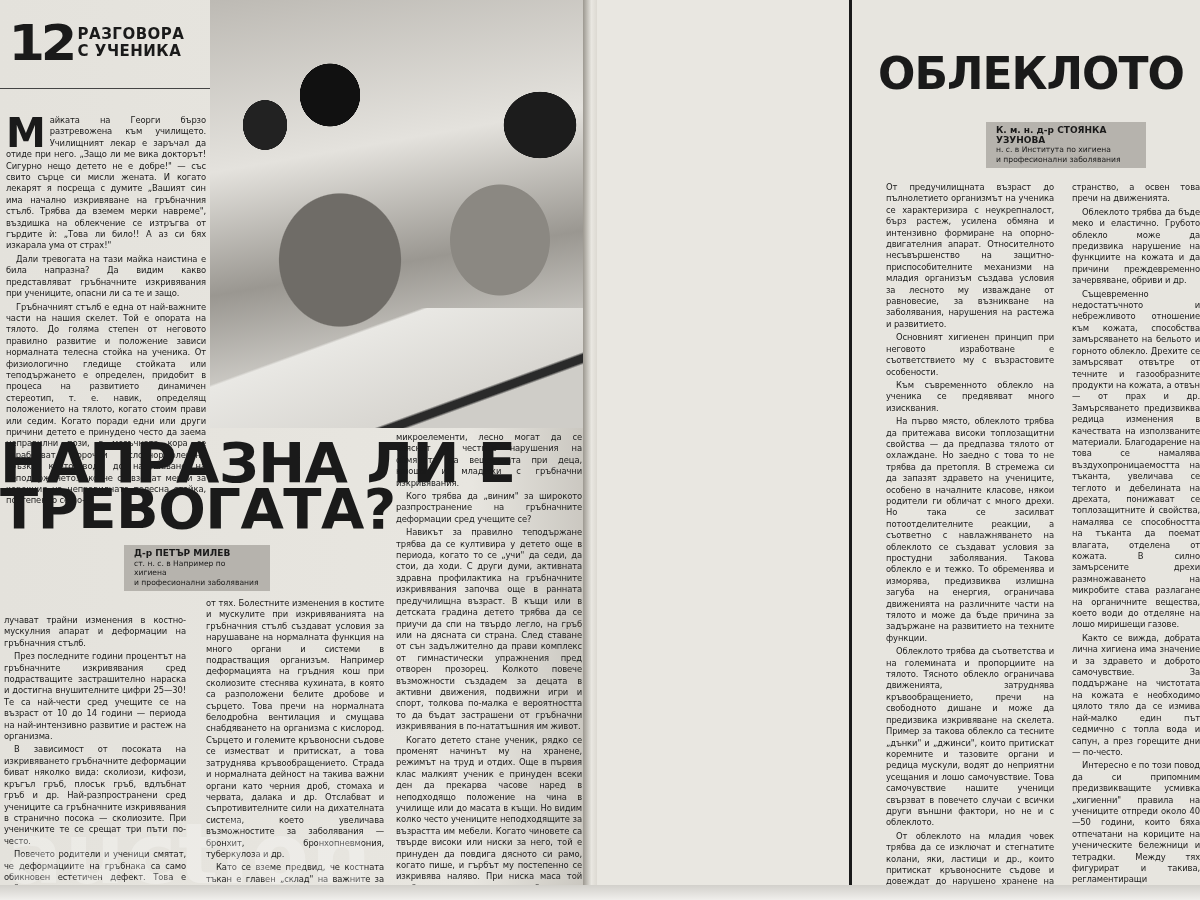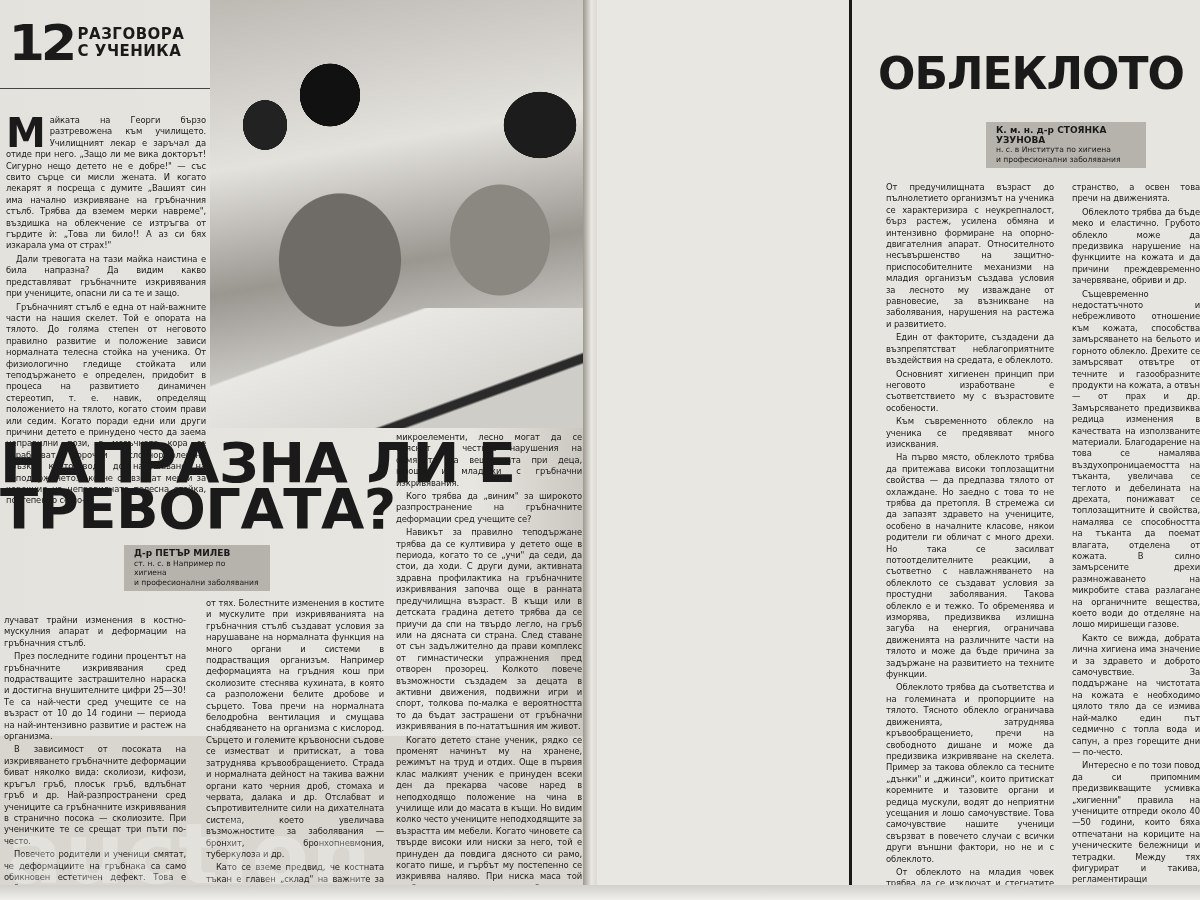--- a/index.html
+++ b/index.html
@@ -1,18 +1,18 @@
 <!DOCTYPE html>
 <html><head>
 <meta charset="utf-8">
 <style>
   html,body{margin:0;padding:0;}
   body{width:1200px;height:900px;overflow:hidden;background:#d9d6cf;font-family:"DejaVu Sans",sans-serif;color:#1a1a1a;position:relative;}
   .spread{position:absolute;left:0;top:0;width:1200px;height:900px;}
-  .page-left{position:absolute;left:0;top:0;width:590px;height:736px;background:linear-gradient(90deg,#e4e2dc 0%,#e8e6e0 80%,#c9c6bf 100%);}
+  .page-left{position:absolute;left:0;top:0;width:590px;height:900px;background:linear-gradient(90deg,#e4e2dc 0%,#e8e6e0 80%,#c9c6bf 100%);}
   .gutter{position:absolute;left:583px;top:0;width:14px;height:900px;background:linear-gradient(90deg,#9c9890,#e9e7e1 60%,#dcd9d2);}
   .page-mid{position:absolute;left:597px;top:0;width:252px;height:900px;background:#e9e7e1;}
   .page-divider{position:absolute;left:849px;top:0;width:3px;height:900px;background:#1a1a1a;}
   .page-right{position:absolute;left:852px;top:0;width:348px;height:900px;background:#e7e5df;}
 
   .t{font-size:8.4px;line-height:11.4px;text-align:justify;letter-spacing:-0.1px;}
   .t p{margin:0 0 2px 0;text-indent:10px;}
   .t p.ni{text-indent:0;}
 
   .series-title{position:absolute;left:10px;top:22px;display:flex;align-items:center;gap:6px;}
@@ -112,21 +112,20 @@
   <div class="page-right">
   </div>
   <div class="title-2">ОБЛЕКЛОТО</div>
   <div class="byline byline-2">
     <div class="name">К. м. н. д-р СТОЯНКА УЗУНОВА</div>
     <div>н. с. в Института по хигиена</div>
     <div>и професионални заболявания</div>
   </div>
   <div class="col-f t">
     <p class="ni">От предучилищната възраст до пълнолетието организмът на ученика се характеризира с неукрепналост, бърз растеж, усилена обмяна и интензивно формиране на опорно-двигателния апарат. Относителното несъвършенство на защитно-приспособителните механизми на младия организъм създава условия за лесното му изваждане от равновесие, за възникване на заболявания, нарушения на растежа и развитието.</p>
-    <p>Един от факторите, създадени да възпрепятстват неблагоприятните въздействия на средата, е облеклото.</p>
     <p>Основният хигиенен принцип при неговото изработване е съответствието му с възрастовите особености.</p>
     <p>Към съвременното облекло на ученика се предявяват много изисквания.</p>
     <p>На първо място, облеклото трябва да притежава високи топлозащитни свойства — да предпазва тялото от охлаждане. Но заедно с това то не трябва да претопля. В стремежа си да запазят здравето на учениците, особено в началните класове, някои родители ги обличат с много дрехи. Но така се засилват потоотделителните реакции, а съответно с навлажняването на облеклото се създават условия за простудни заболявания. Такова облекло е и тежко. То обременява и изморява, предизвиква излишна загуба на енергия, ограничава движенията на различните части на тялото и може да бъде причина за задържане на развитието на техните функции.</p>
     <p>Облеклото трябва да съответства и на големината и пропорциите на тялото. Тясното облекло ограничава движенията, затруднява кръвообращението, пречи на свободното дишане и може да предизвика изкривяване на скелета. Пример за такова облекло са тесните „дънки" и „джинси", които притискат коремните и тазовите органи и редица мускули, водят до неприятни усещания и лошо самочувствие. Това самочувствие нашите ученици свързват в повечето случаи с всички други външни фактори, но не и с облеклото.</p>
     <p>От облеклото на младия човек трябва да се изключат и стегнатите колани, яки, ластици и др., които притискат кръвоносните съдове и довеждат до нарушено хранене на тъканите. Във връзка с това се появяват нервност, разсеяност, главоболие и др.</p>
 
   </div>
   <div class="col-g t">
     <p class="ni">странство, а освен това пречи на движенията.</p>
     <p>Облеклото трябва да бъде меко и еластично. Грубото облекло може да предизвика нарушение на функциите на кожата и да причини преждевременно зачервяване, обриви и др.</p>

